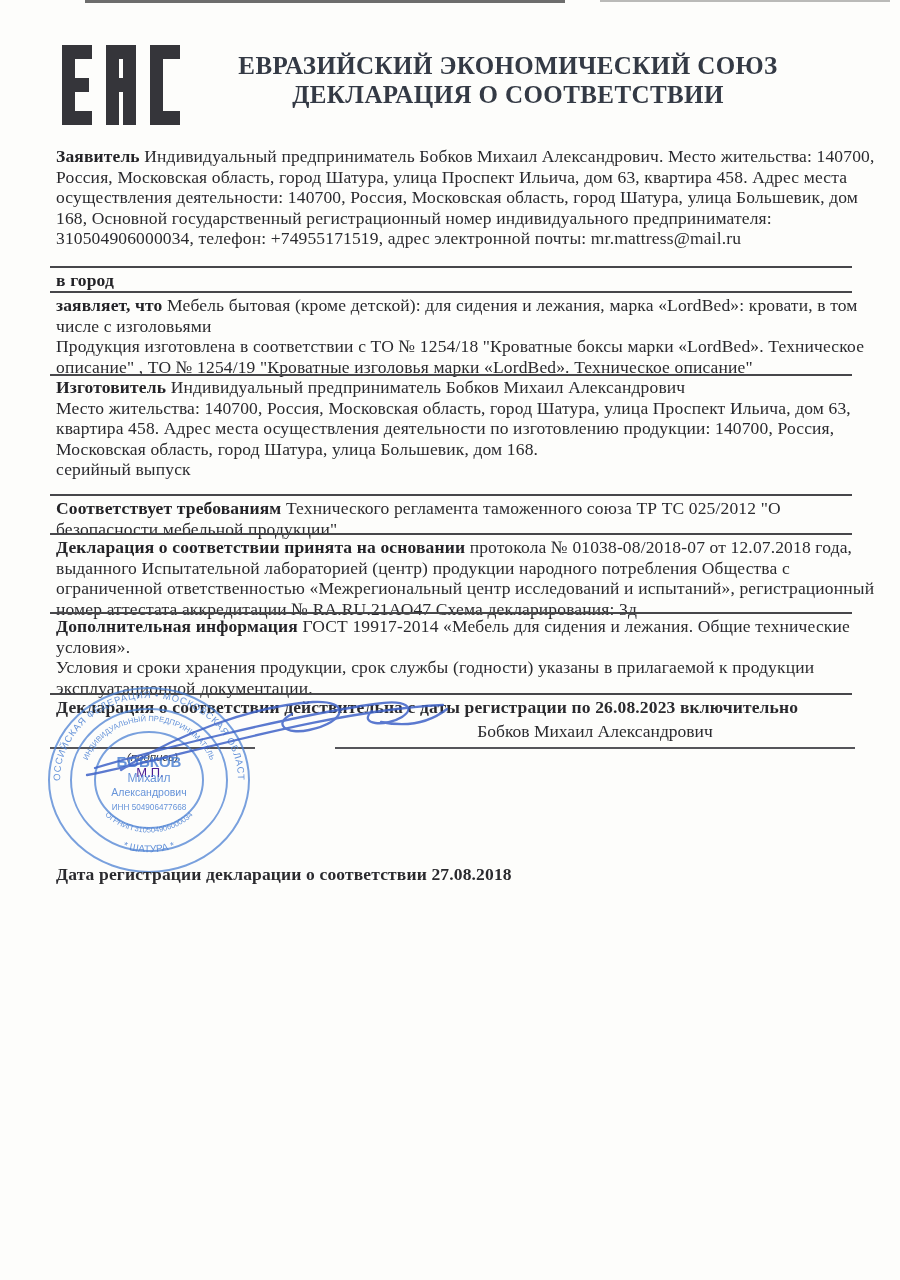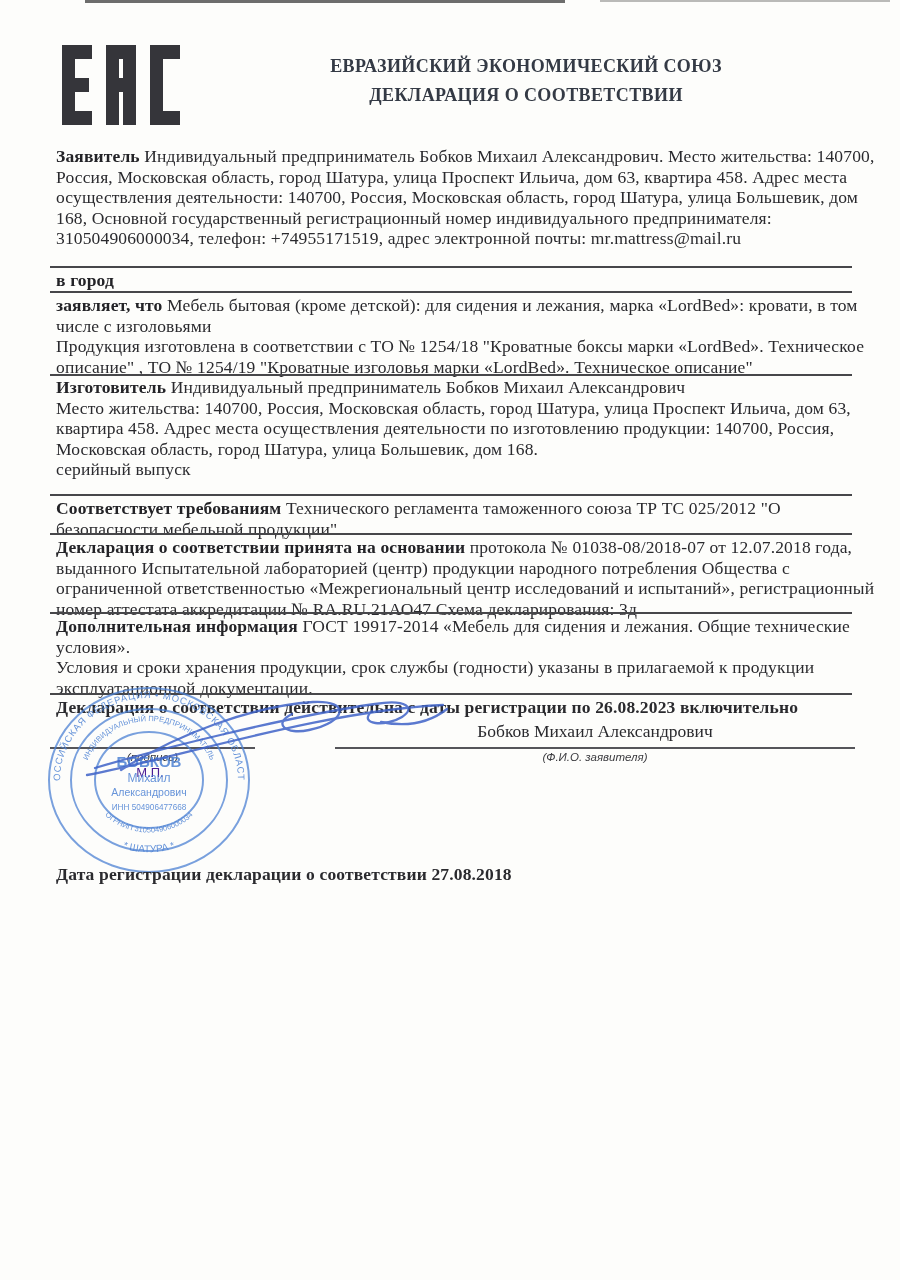--- a/index.html
+++ b/index.html
@@ -4,22 +4,22 @@
 <style>
   html,body { margin:0; padding:0; background:#e8e8e8; }
   .page {
     position:relative; width:900px; height:1280px; margin:0 auto;
     background:#fdfdfb; overflow:hidden;
     font-family:"Liberation Serif", serif; color:#2a2a2e;
   }
   .scan-artifact { position:absolute; top:0; height:3px; background:#3c3c3c; }
   .logo { position:absolute; left:62px; top:45px; }
   .doc-title {
-    position:absolute; left:206px; top:52px; width:640px;
-    text-align:center; font-weight:bold; font-size:18px; line-height:28.5px;
+    position:absolute; left:188px; top:52px; width:640px;
+    text-align:center; font-weight:bold; font-size:25px; line-height:28.5px;
     color:#343a45; letter-spacing:0.4px;
   }
   .para {
     position:absolute; left:56px; width:822px;
     font-size:17.5px; line-height:20.6px; letter-spacing:0.15px;
   }
   .para b { font-weight:bold; color:#232327; }
   .hr { position:absolute; left:50px; width:802px; height:2px; background:#47474a; }
   .sig-line { position:absolute; top:747px; height:2px; background:#55555a; }
   .caption {
@@ -127,21 +127,20 @@
   <div class="hr" style="top:693px"></div>
 
   <div class="para" style="top:697px;font-weight:bold">
     <span>Декларация о соответствии действительна с даты регистрации по 26.08.2023 включительно</span>
   </div>
 
   <div class="fio-name">Бобков Михаил Александрович</div>
   <div class="sig-line" style="left:50px;width:205px"></div>
   <div class="sig-line" style="left:335px;width:520px"></div>
   <div class="caption" style="left:60px;width:185px">(подпись)</div>
-  <div class="caption" style="left:335px;width:520px">(Ф.И.О. заявителя)</div>
   <div class="mp">М.П.</div>
 
   <svg class="stamp-svg" width="210" height="192" viewBox="0 0 210 192">
     <g fill="none" stroke-width="2" opacity="0.75" stroke="#4d82d4">
       <ellipse cx="105" cy="96" rx="100" ry="92"></ellipse>
       <ellipse cx="105" cy="96" rx="78" ry="71"></ellipse>
       <ellipse cx="105" cy="96" rx="54" ry="48"></ellipse>
     </g>
     <g opacity="0.85" fill="#4d82d4">
       <path id="arcOT" d="M16,96 A89,82 0 0 1 194,96" fill="none"></path>

